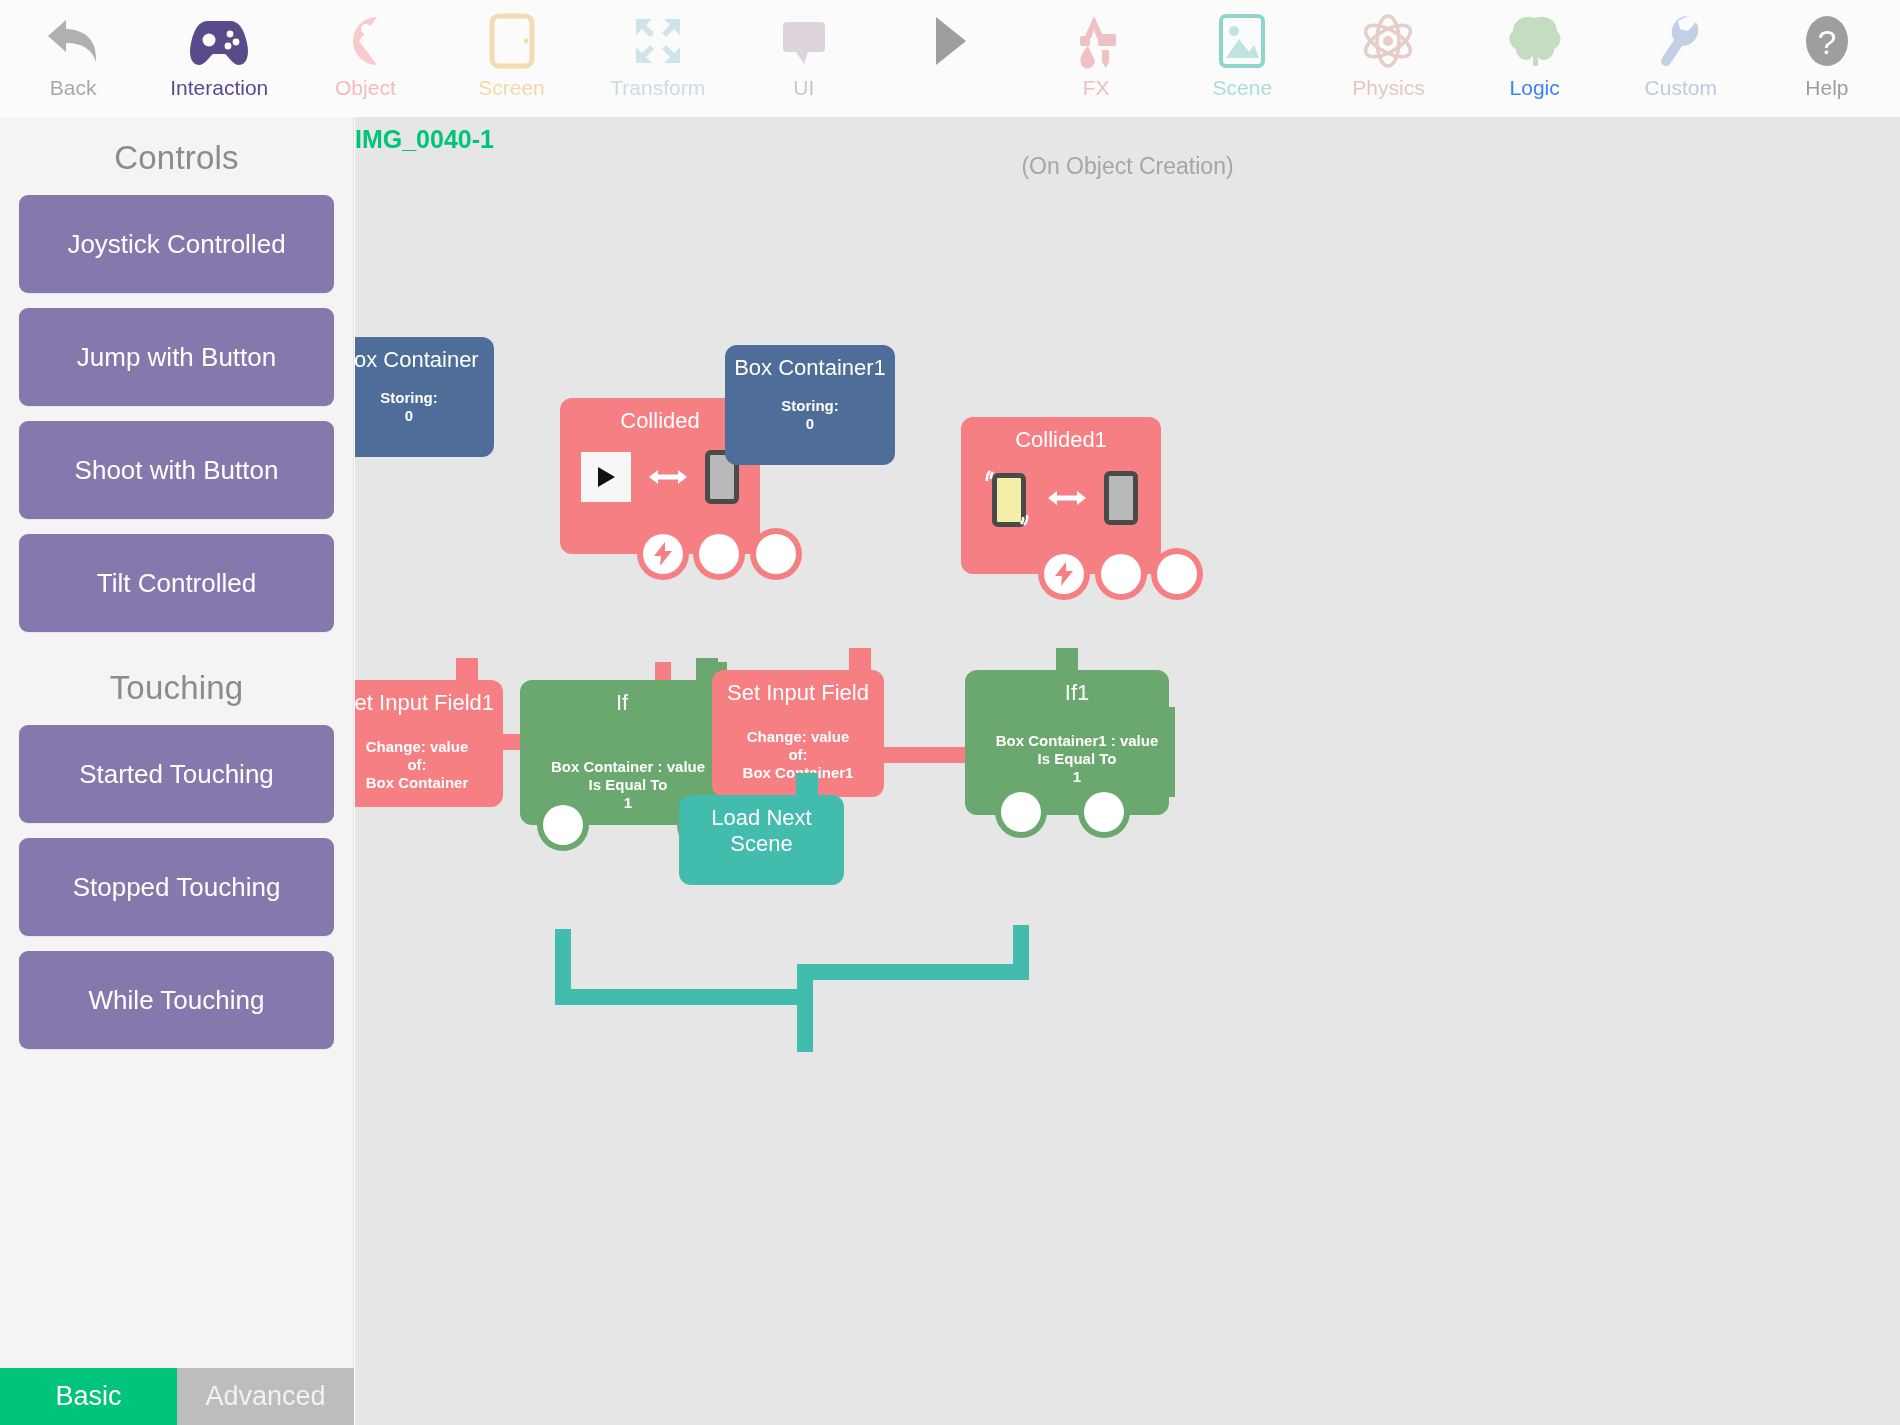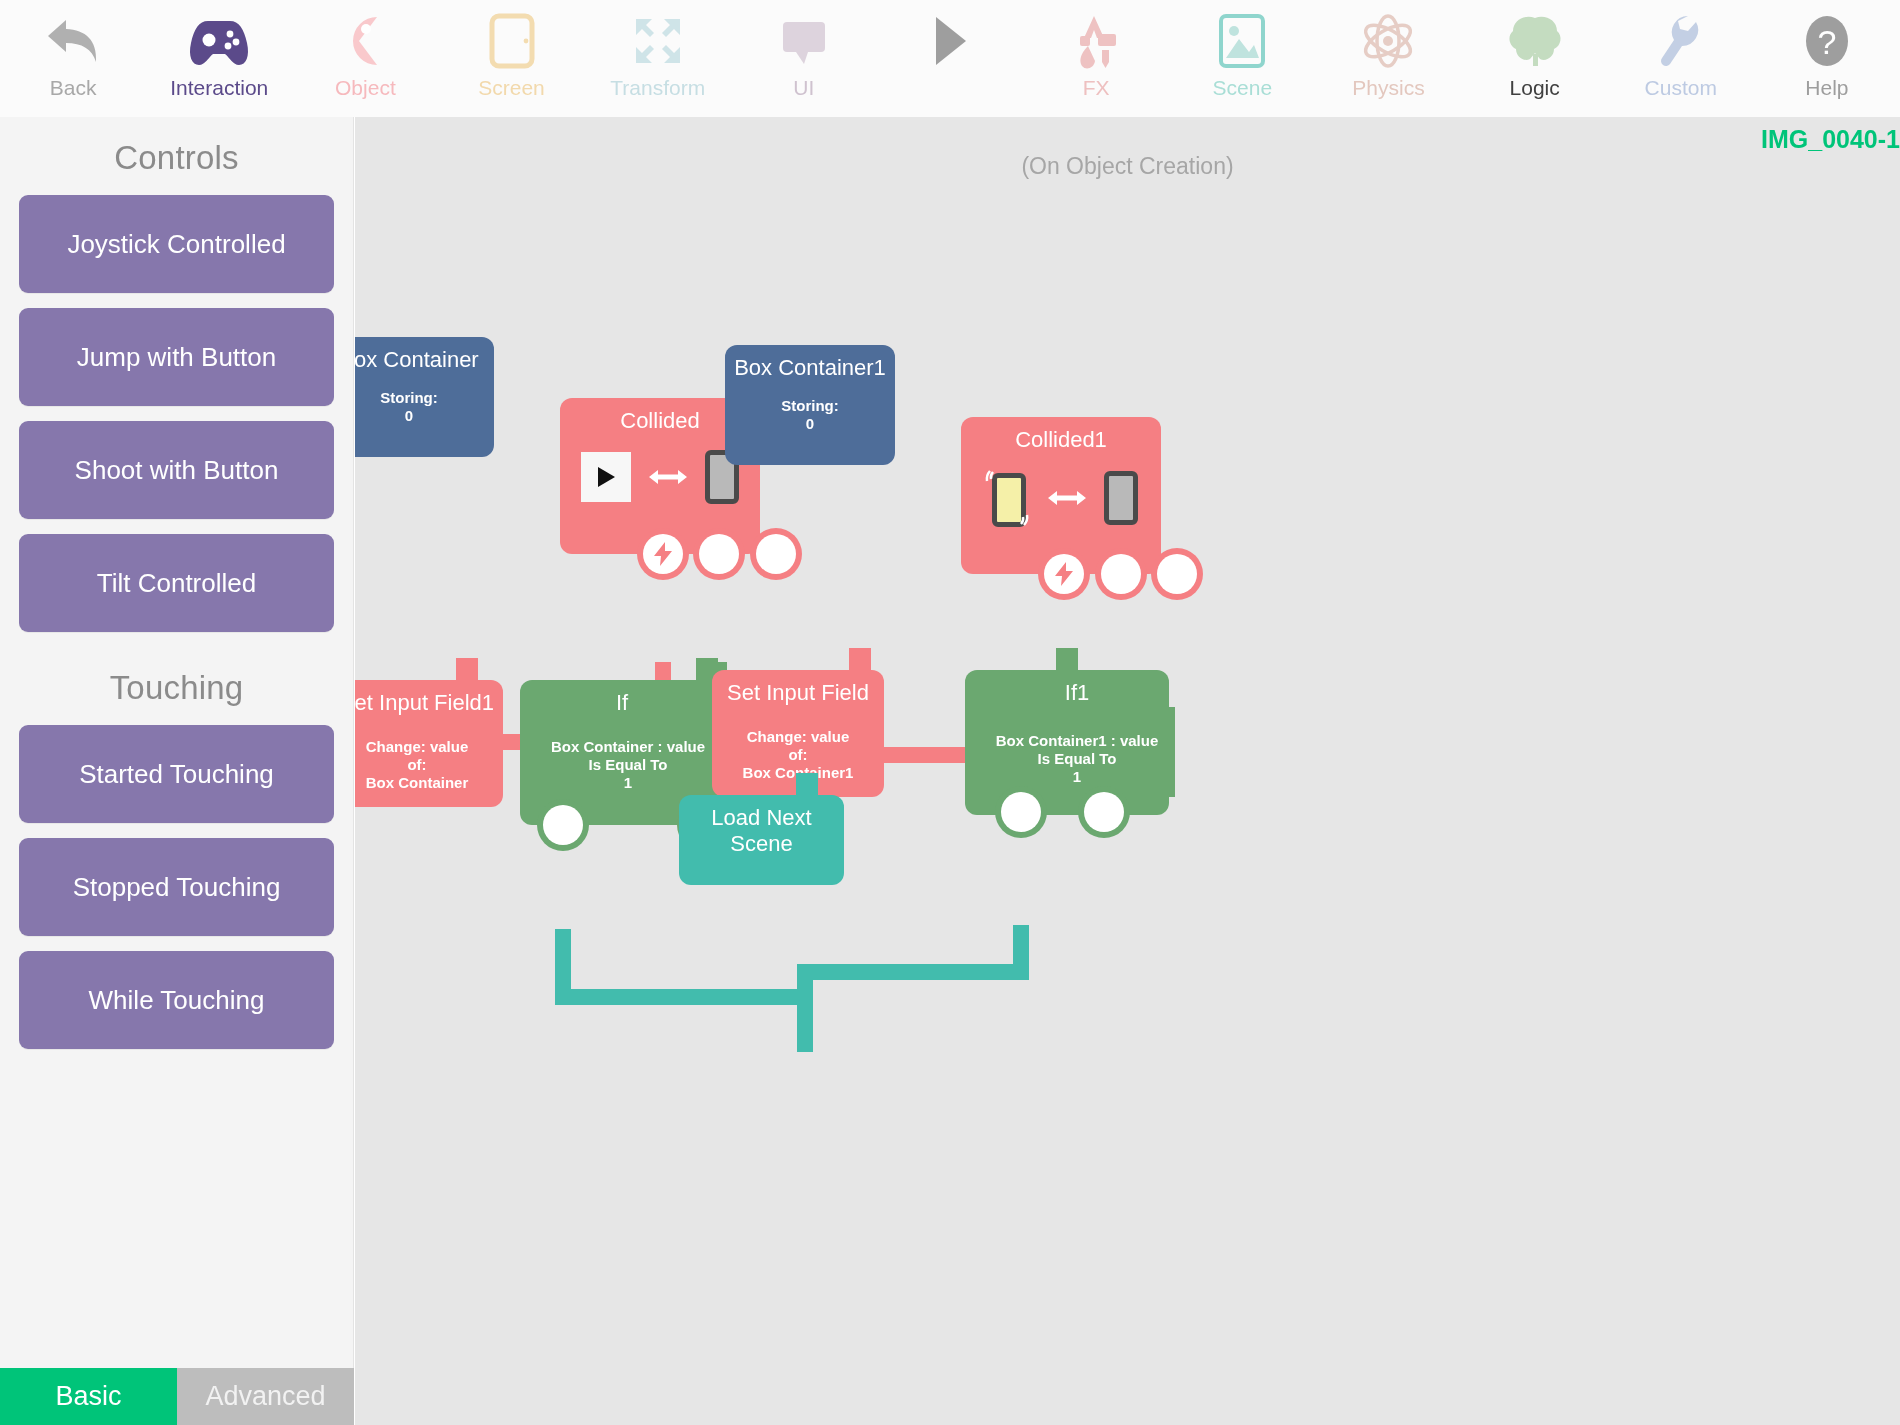--- a/index.html
+++ b/index.html
@@ -52,21 +52,21 @@
   .tab.on { background: #00c479; }
   .tab.off { background: #bdbdbd; color: #f2f2f2; }
 
   
   .canvas {
     position: absolute; left: 355px; top: 117px;
     width: 1545px; height: 1308px;
     background: #e6e6e6; overflow: hidden;
   }
   .canvas-title {
-    position: absolute; left: 0; top: 0; width: 1545px; text-align: right;
+    position: absolute; left: 0; top: 0; width: 1545px; text-align: left;
     font-size: 25px; color: #00c479; font-weight: bold; padding-top: 8px;
   }
   .canvas-sub {
     position: absolute; left: 0; top: 36px; width: 1545px; text-align: center;
     font-size: 23px; color: #a6a6a6;
   }
   #wires { position: absolute; left: 0; top: 0; width: 1545px; height: 1308px; }
 
   
   .node {
@@ -235,21 +235,21 @@
     </div>
 
     <div class="tb-item">
       <div class="tb-ico">
         <svg width="56" height="58" viewBox="0 0 56 58">
           <path d="M28 6 c-10 -4 -22 2 -22 13 c-6 5 -4 15 3 18 c0 8 8 13 14 10 l5 -6 Z" fill="#c4dcc0"></path>
           <path d="M28 6 c10 -4 22 2 22 13 c6 5 4 15 -3 18 c0 8 -8 13 -14 10 l-5 -6 Z" fill="#c4dcc0"></path>
           <path d="M26 42 h5 v12 h-5 Z" fill="#c4dcc0"></path>
         </svg>
       </div>
-      <div class="tb-lbl" style="color:#404040">Logic</div>
+      <div class="tb-lbl" style="color:#3b82f6">Logic</div>
     </div>
 
     <div class="tb-item">
       <div class="tb-ico">
         <svg width="50" height="58" viewBox="0 0 50 58">
           <path d="M32 4 a16 16 0 0 0 -14 24 l-12 18 a5 5 0 0 0 8 6 l12 -18 a16 16 0 0 0 14 -24 l-8 9 l-8 -2 l-2 -8 Z" fill="#c3cfe4"></path>
         </svg>
       </div>
       <div class="tb-lbl" style="color:#bdcae2">Custom</div>
     </div>
@@ -412,21 +412,21 @@
       <div class="node-body" style="margin-top:22px;">
         <div>Change: value</div>
         <div>of:</div>
         <div>Box Container</div>
       </div>
     </div>
 
     <div class="node green" style="left:165px; top:563px; width:204px; height:145px;">
       <div class="stub green" style="left:176px;"></div>
       <div class="node-title">If</div>
-      <div class="node-body" style="margin-top:22px;padding-left:12px;">
+      <div class="node-body" style="margin-top:42px;padding-left:12px;">
         <div>Box Container : value</div>
         <div>Is Equal To</div>
         <div>1</div>
       </div>
       <div class="port-ring green" style="left:17px; top:119px;"></div>
       <div class="port" style="left:23px; top:125px;"></div>
       <div class="port-ring green" style="left:157px; top:119px;"></div>
       <div class="port" style="left:163px; top:125px;"></div>
     </div>
 

